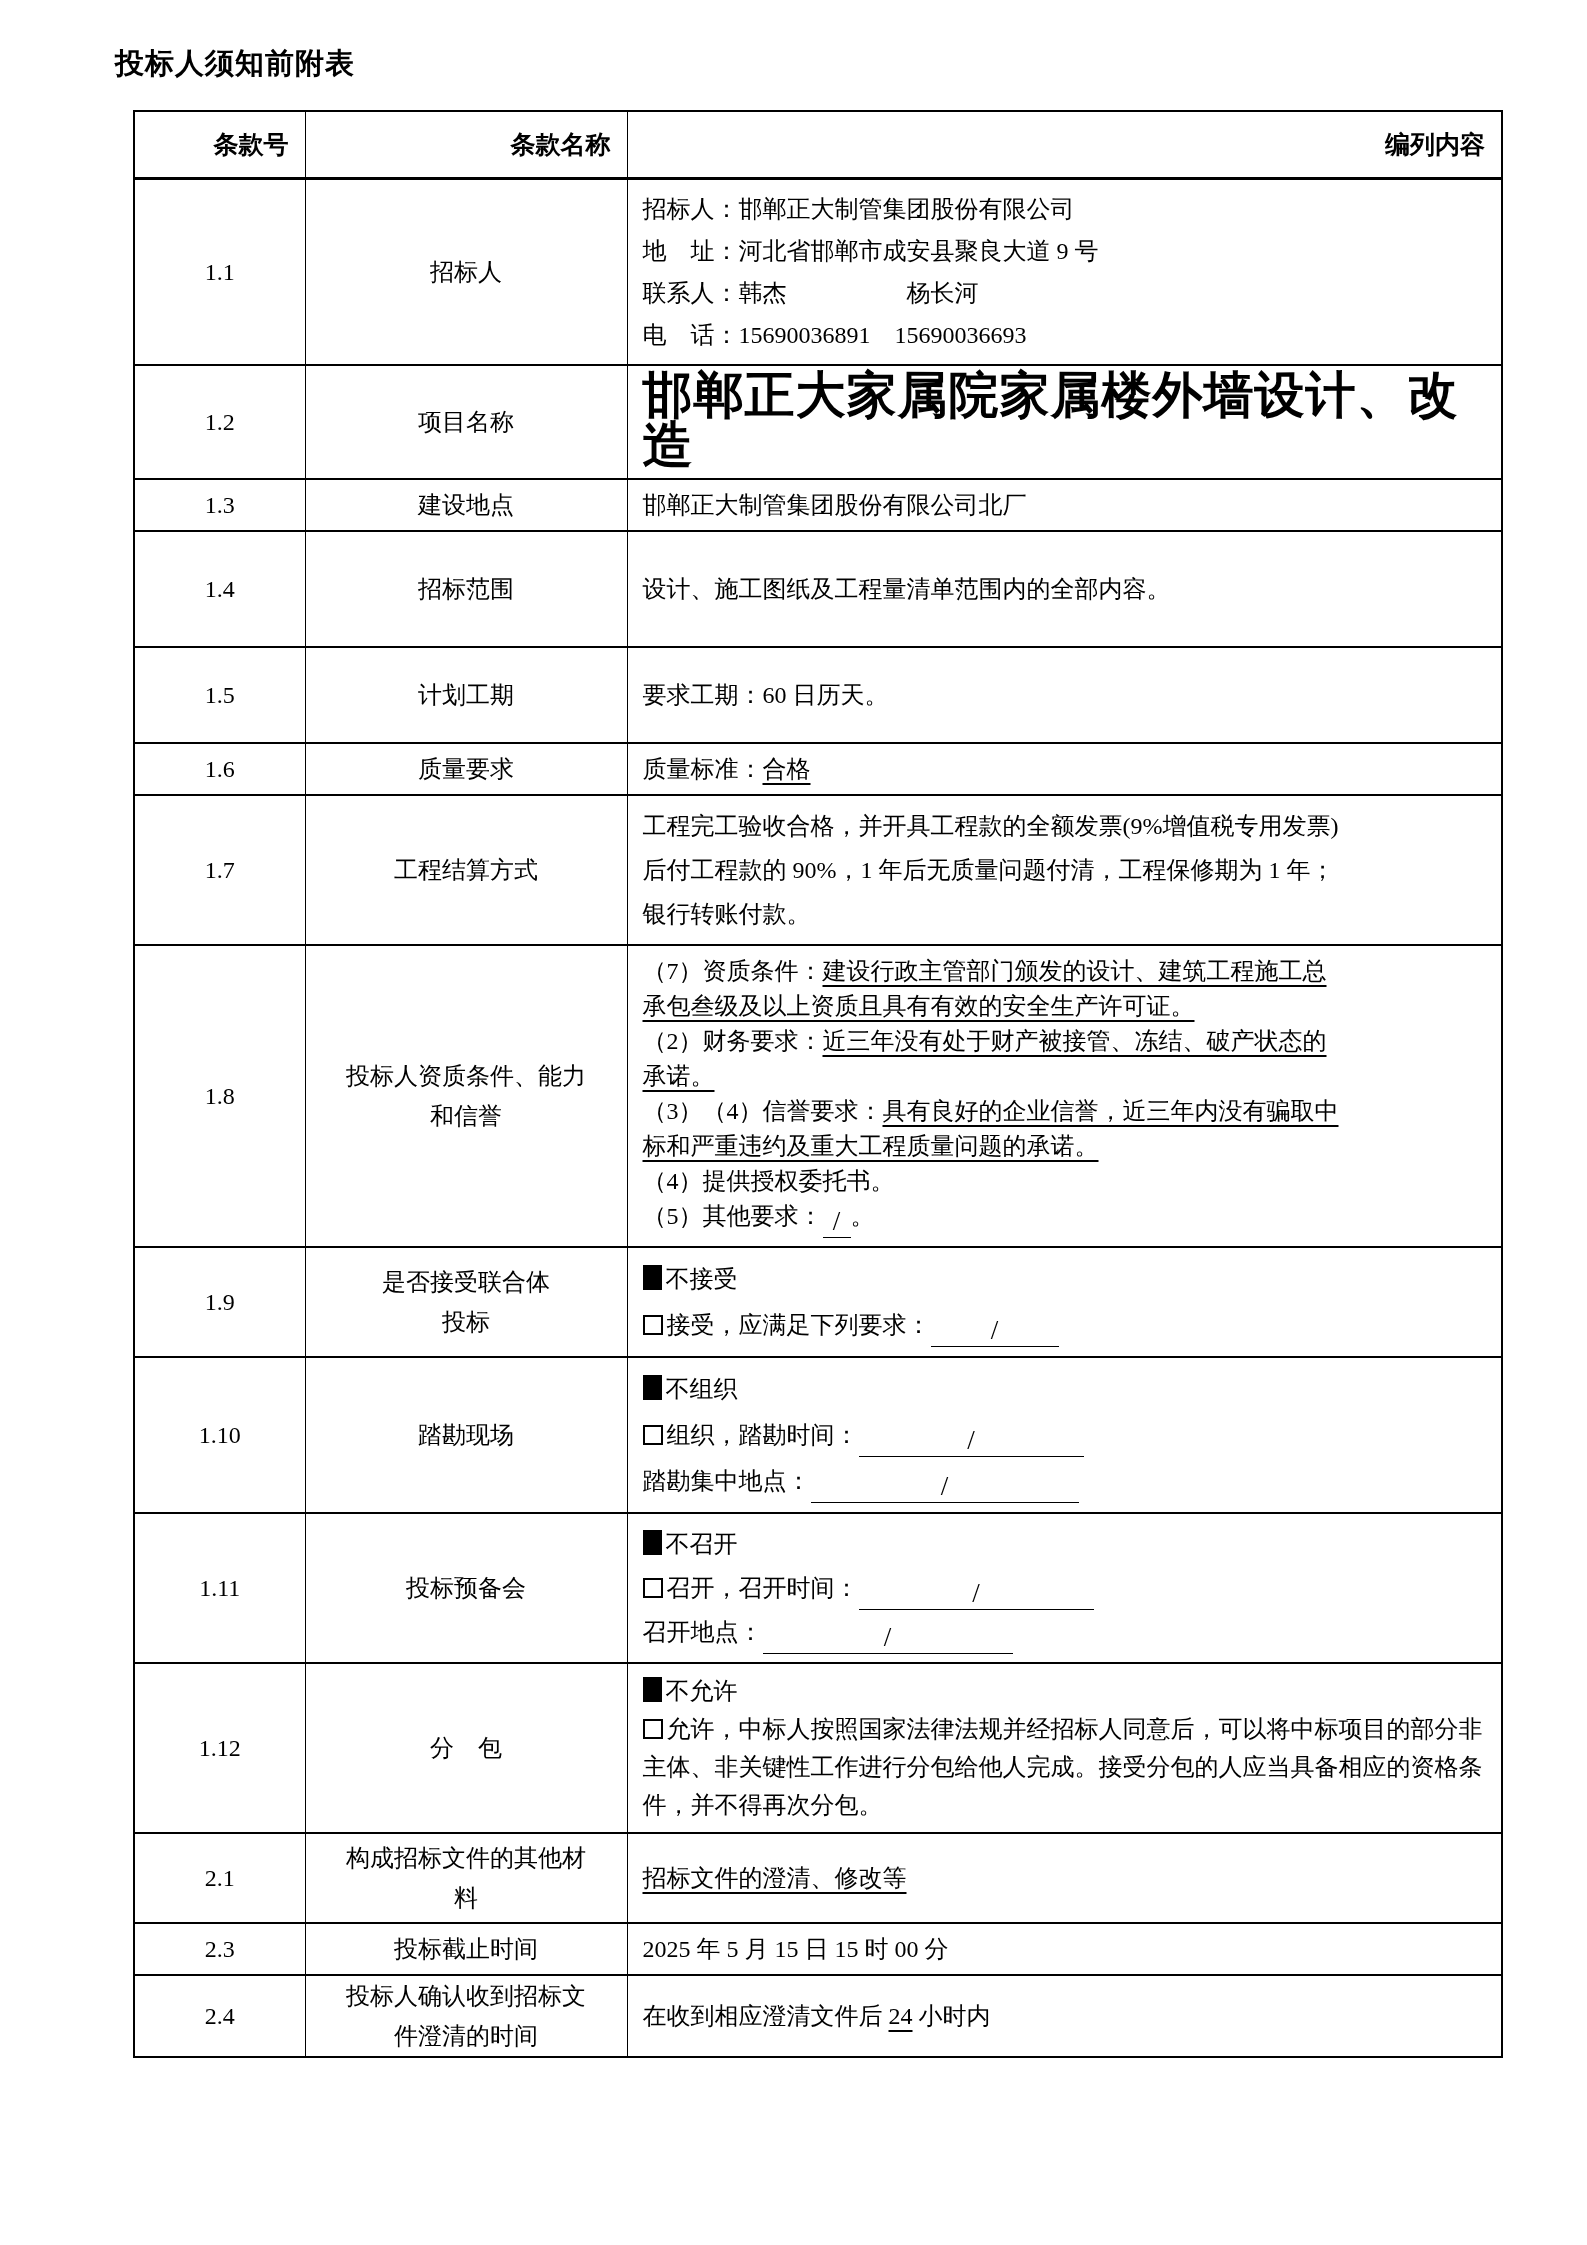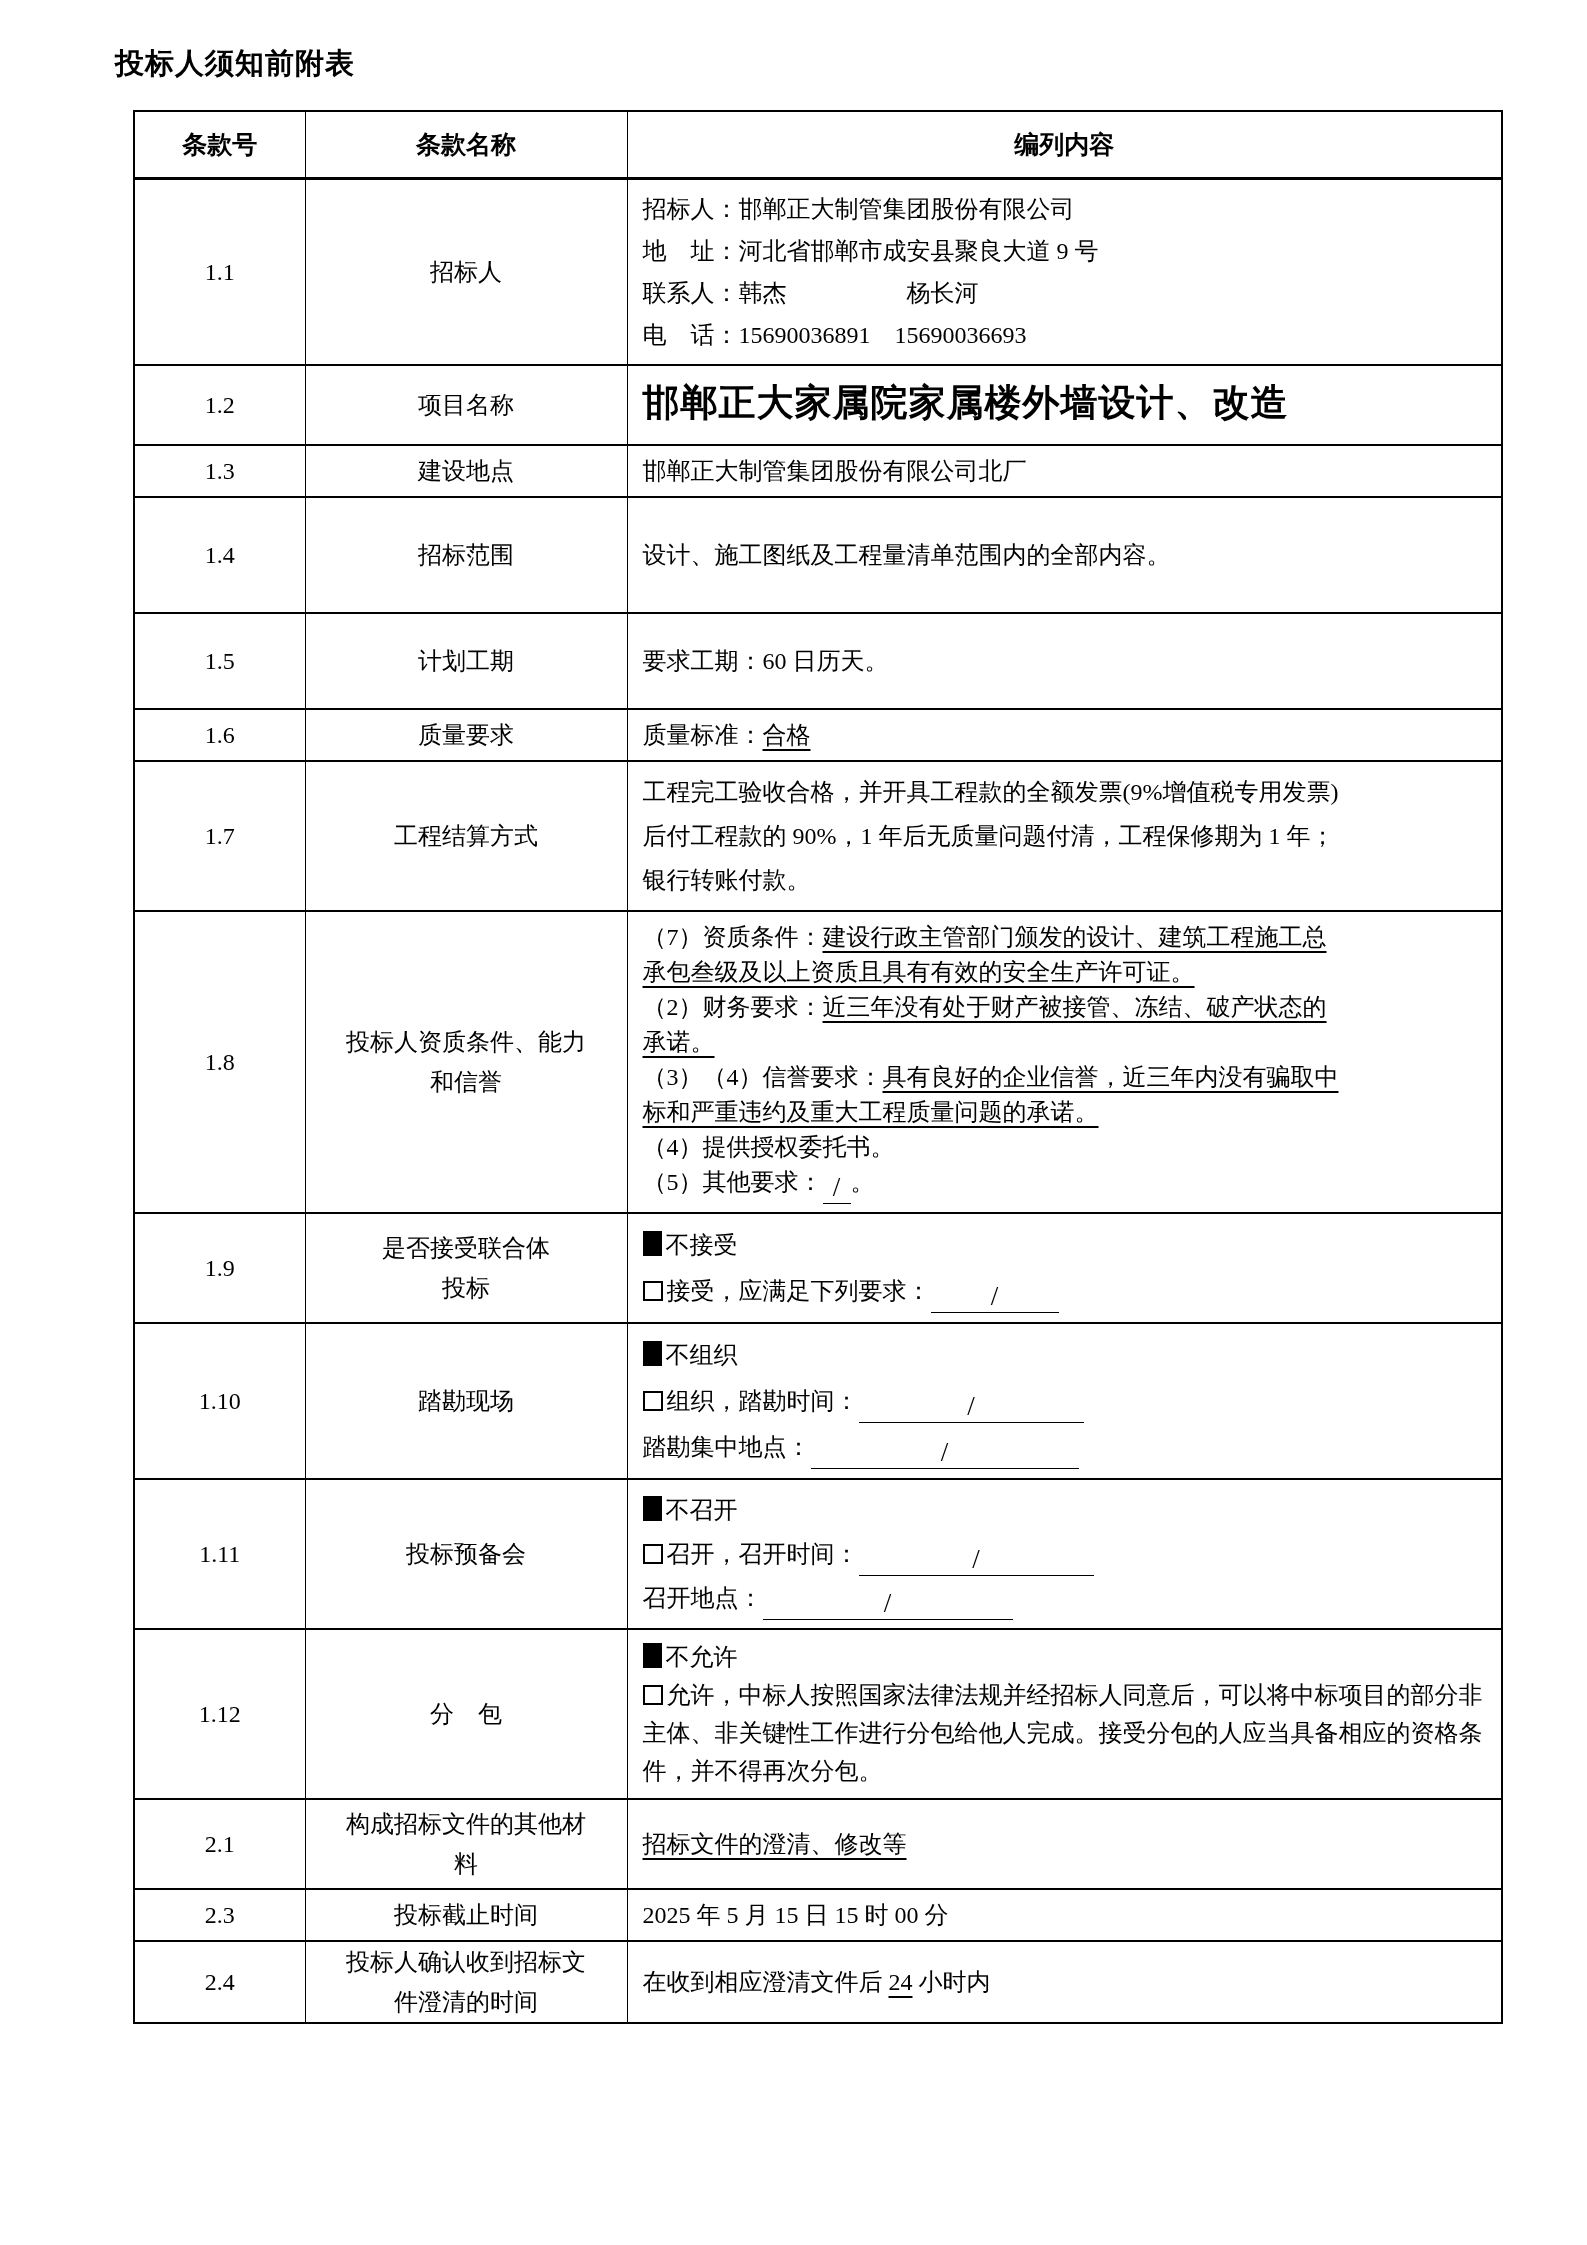--- a/index.html
+++ b/index.html
@@ -6,26 +6,26 @@
   body{width:1587px;min-height:2245px;font-family:"Liberation Serif","DejaVu Serif",serif;
        -webkit-font-smoothing:antialiased;}
   .page{padding:44px 58px 80px 113px;box-sizing:border-box;}
   .chapter-title{font-family:"Liberation Sans","DejaVu Sans",sans-serif;font-size:42px;
        font-weight:bold;margin:0 0 36px 2px;letter-spacing:3px;}
   .table-caption{font-family:"Liberation Sans","DejaVu Sans",sans-serif;font-size:29px;
        font-weight:bold;margin:0 0 26px 2px;letter-spacing:1px;}
   table.notice{border-collapse:collapse;table-layout:fixed;width:1368px;margin-left:20px;
        border:2px solid #000;}
   th,td{border:1px solid #000;border-top-width:2px;border-bottom-width:2px;box-sizing:border-box;}
-  thead th{height:50px;font-size:25px;font-weight:bold;text-align:center;
+  thead th{height:50px;font-size:25px;font-weight:bold;text-align:right;
        border-bottom-width:3px;padding:16px;}
   .cell-no{text-align:center;vertical-align:middle;font-size:24px;padding:0 4px;}
   .cell-name{text-align:center;vertical-align:middle;font-size:24px;line-height:40px;padding:0 6px;}
   .cell-content{vertical-align:middle;font-size:24px;line-height:34px;padding:8px 14px 8px 15px;}
-  .cell-content.big{font-weight:bold;font-size:37px;line-height:50px;letter-spacing:1px;padding-top:4px;}
+  .cell-content.big{font-weight:bold;font-size:50px;line-height:50px;letter-spacing:1px;padding-top:4px;}
   .content-line{min-height:1em;}
   .seg{white-space:pre-wrap;}
   .seg.u{text-decoration:underline;text-underline-offset:6px;text-decoration-thickness:1.5px;}
   .bl{display:inline-block;text-align:center;border-bottom:1.5px solid #000;height:34px;
       line-height:36px;font-size:27px;vertical-align:-6px;}
   .cbf{display:inline-block;width:19px;height:25px;background:#000;vertical-align:-3px;margin-right:4px;}
   .cbe{display:inline-block;width:20px;height:20px;border:2px solid #000;box-sizing:border-box;
       vertical-align:-2px;margin-right:4px;background:#fff;}
   
   .r-1-1 td{height:170px}  .r-1-1 .cell-content{line-height:42px}

